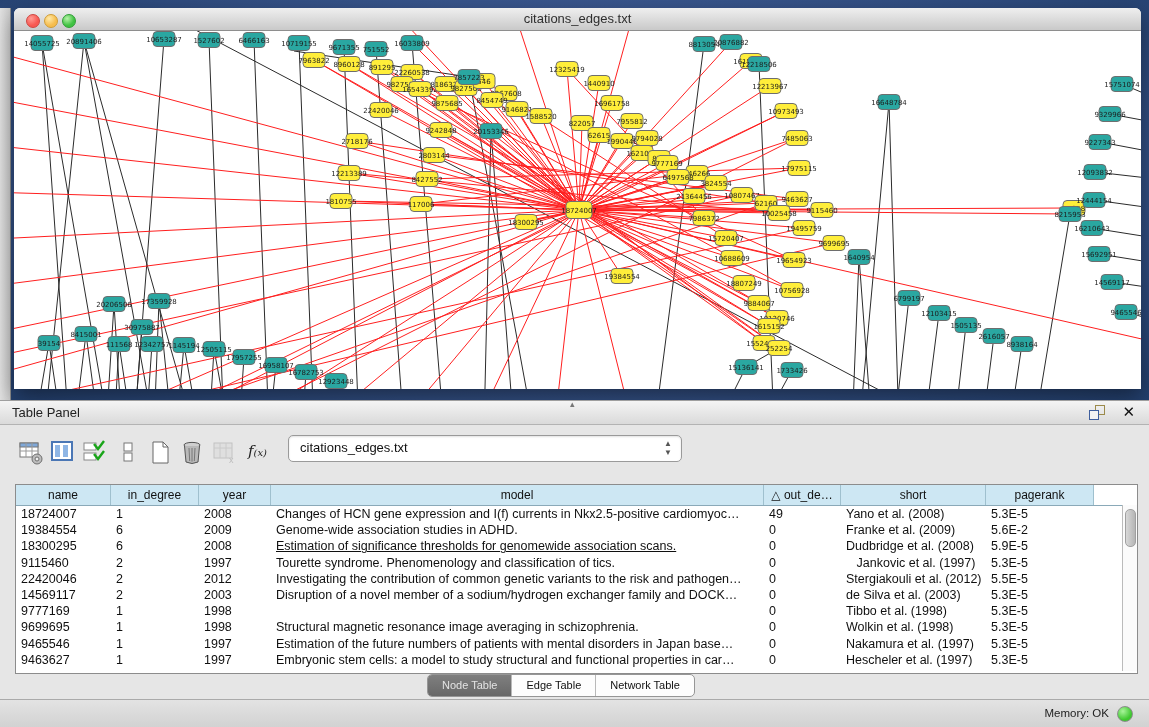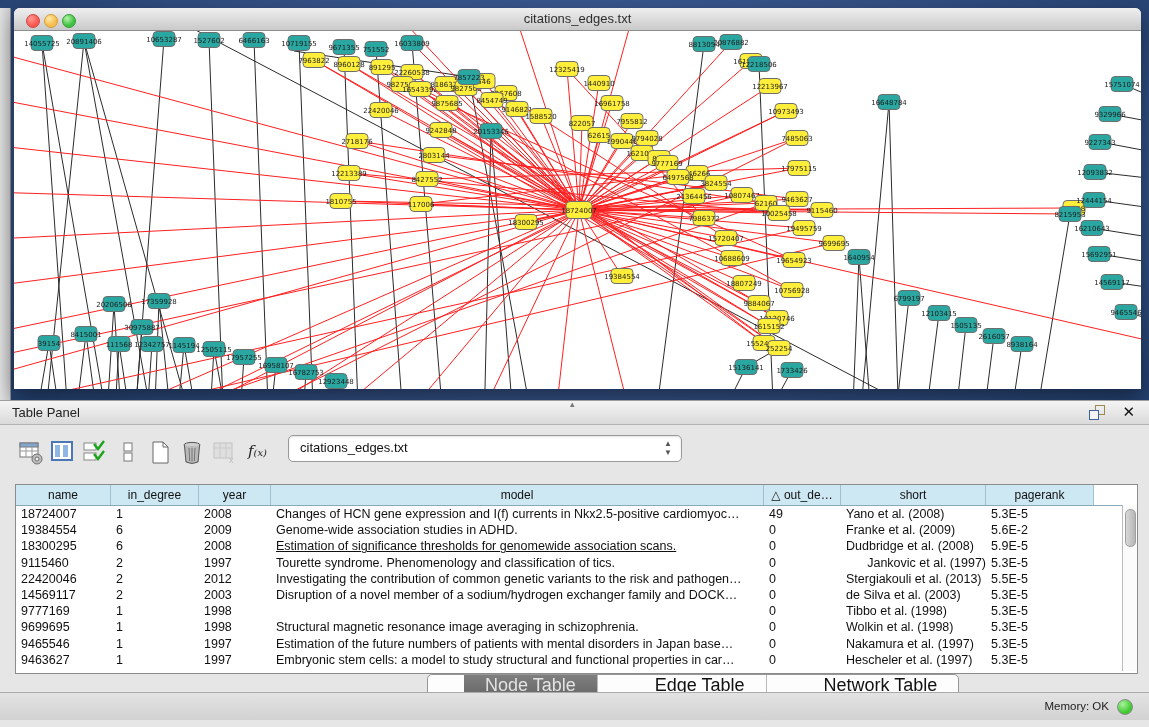--- a/index.html
+++ b/index.html
@@ -38,25 +38,25 @@
   .grid-table{position:absolute;left:15px;top:84px;width:1121px;height:188px;background:#fff;border:1px solid #8c8c8c;}
   .hdr-row,.data-row{display:flex;width:1106px;}
   .hdr-row{height:20px;background:#cde7f3;border-bottom:1px solid #8aa9b8;}
   .hcell{box-sizing:border-box;border-right:1px solid #9fc0ce;font-size:12px;color:#111;text-align:center;line-height:20px;overflow:hidden;white-space:nowrap;}
   .data-row{height:16.2px;}
   .dcell{box-sizing:border-box;font-size:12.5px;color:#101010;line-height:16px;padding-left:5px;overflow:hidden;white-space:nowrap;}
   .vscroll{position:absolute;right:0;top:20px;width:14px;height:166px;background:#fbfbfb;border-left:1px solid #bbb;}
   .vthumb{position:absolute;left:2px;top:4px;width:9px;height:36px;border-radius:5px;background:linear-gradient(90deg,#d8d8d8,#b5b5b5);border:1px solid #a0a0a0;}
   
   .seg-tabs{position:absolute;left:427px;top:274px;height:21px;display:flex;border:1px solid #969696;border-radius:5px;overflow:hidden;background:#fdfdfd;}
-  .seg{font-size:18px;line-height:21px;text-align:center;color:#111;border-right:1px solid #b9b9b9;padding:0 21px;cursor:pointer;margin-left:36px;}
+  .seg{font-size:11px;line-height:21px;text-align:center;color:#111;border-right:1px solid #b9b9b9;padding:0 14px;cursor:pointer;}
   .seg:last-child{border-right:none;}
   .seg.active{background:linear-gradient(#7f7f7f,#686868);color:#e3e3e3;}
   
-  .status-bar{position:absolute;left:0;bottom:7px;width:100%;height:27px;background:linear-gradient(#e3e3e3,#d2d2d2);border-top:1px solid #aaa;text-align:right;}
+  .status-bar{position:absolute;left:0;bottom:0;width:100%;height:27px;background:linear-gradient(#e3e3e3,#d2d2d2);border-top:1px solid #aaa;text-align:right;}
   .mem-label{position:absolute;right:40px;top:7px;font-size:11.5px;color:#222;}
   .mem-dot{position:absolute;right:16px;top:6px;width:14px;height:14px;border-radius:50%;
     background:radial-gradient(circle at 35% 30%,#a8f59a,#3ec72f 65%);border:1px solid #8c8c8c;}
 </style>
 </head>
 <body>
 
 <div class="desktop">
   <div class="left-strip"></div>
   <div class="window">
@@ -586,30 +586,30 @@
           <div class="dcell" style="width: 77px; text-align: left;">0</div>
           <div class="dcell" style="width: 145px; text-align: left;">Dudbridge et al. (2008)</div>
           <div class="dcell" style="width: 108px; text-align: left;">5.9E-5</div>
         </div>
         <div class="data-row">
           <div class="dcell" style="width: 95px; text-align: left;">9115460</div>
           <div class="dcell" style="width: 88px; text-align: left;">2</div>
           <div class="dcell" style="width: 72px; text-align: left;">1997</div>
           <div class="dcell" style="width: 493px; text-align: left;">Tourette syndrome. Phenomenology and classification of tics.</div>
           <div class="dcell" style="width: 77px; text-align: left;">0</div>
-          <div class="dcell" style="width: 145px; text-align: right;">Jankovic et al. (1997)</div>
+          <div class="dcell" style="width: 145px; text-align: center;">Jankovic et al. (1997)</div>
           <div class="dcell" style="width: 108px; text-align: left;">5.3E-5</div>
         </div>
         <div class="data-row">
           <div class="dcell" style="width: 95px; text-align: left;">22420046</div>
           <div class="dcell" style="width: 88px; text-align: left;">2</div>
           <div class="dcell" style="width: 72px; text-align: left;">2012</div>
           <div class="dcell" style="width: 493px; text-align: left;">Investigating the contribution of common genetic variants to the risk and pathogen…</div>
           <div class="dcell" style="width: 77px; text-align: left;">0</div>
-          <div class="dcell" style="width: 145px; text-align: left;">Stergiakouli et al. (2013)</div>
+          <div class="dcell" style="width: 145px; text-align: left;">Stergiakouli et al. (2012)</div>
           <div class="dcell" style="width: 108px; text-align: left;">5.5E-5</div>
         </div>
         <div class="data-row">
           <div class="dcell" style="width: 95px; text-align: left;">14569117</div>
           <div class="dcell" style="width: 88px; text-align: left;">2</div>
           <div class="dcell" style="width: 72px; text-align: left;">2003</div>
           <div class="dcell" style="width: 493px; text-align: left;">Disruption of a novel member of a sodium/hydrogen exchanger family and DOCK…</div>
           <div class="dcell" style="width: 77px; text-align: left;">0</div>
           <div class="dcell" style="width: 145px; text-align: left;">de Silva et al. (2003)</div>
           <div class="dcell" style="width: 108px; text-align: left;">5.3E-5</div>

